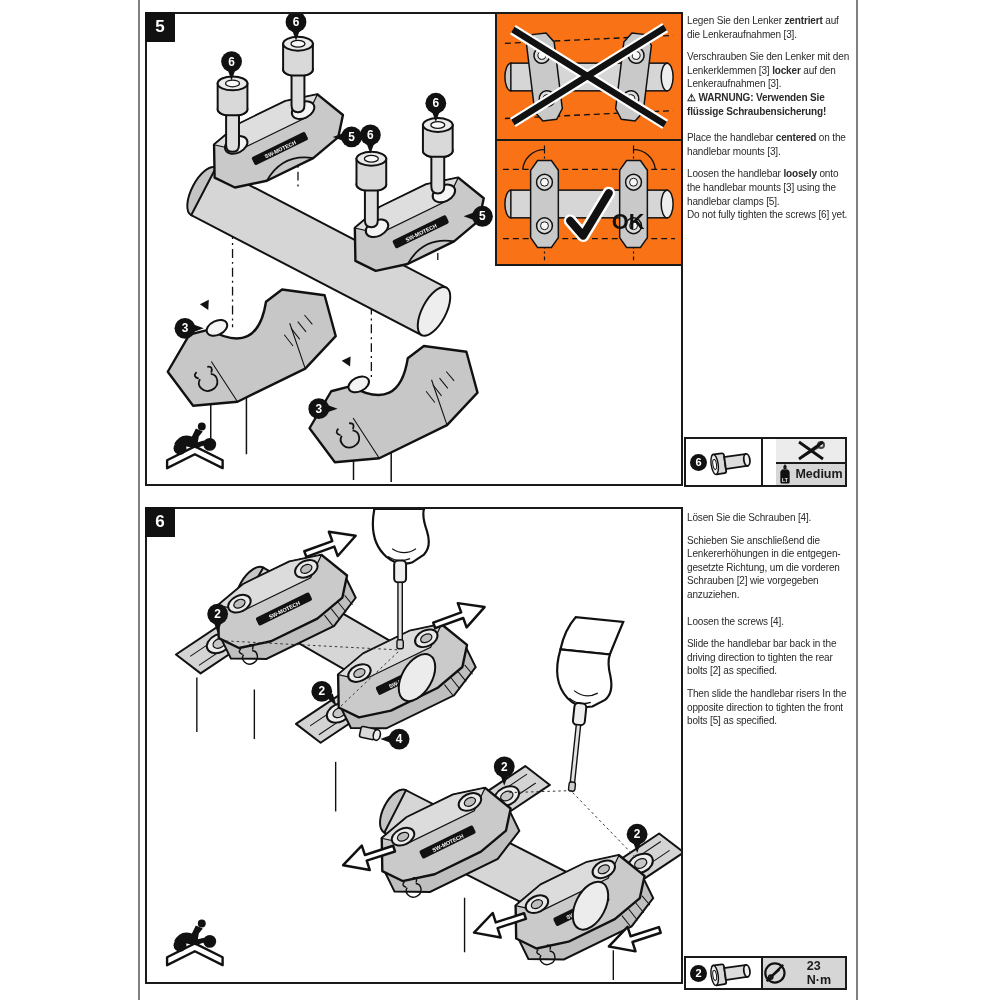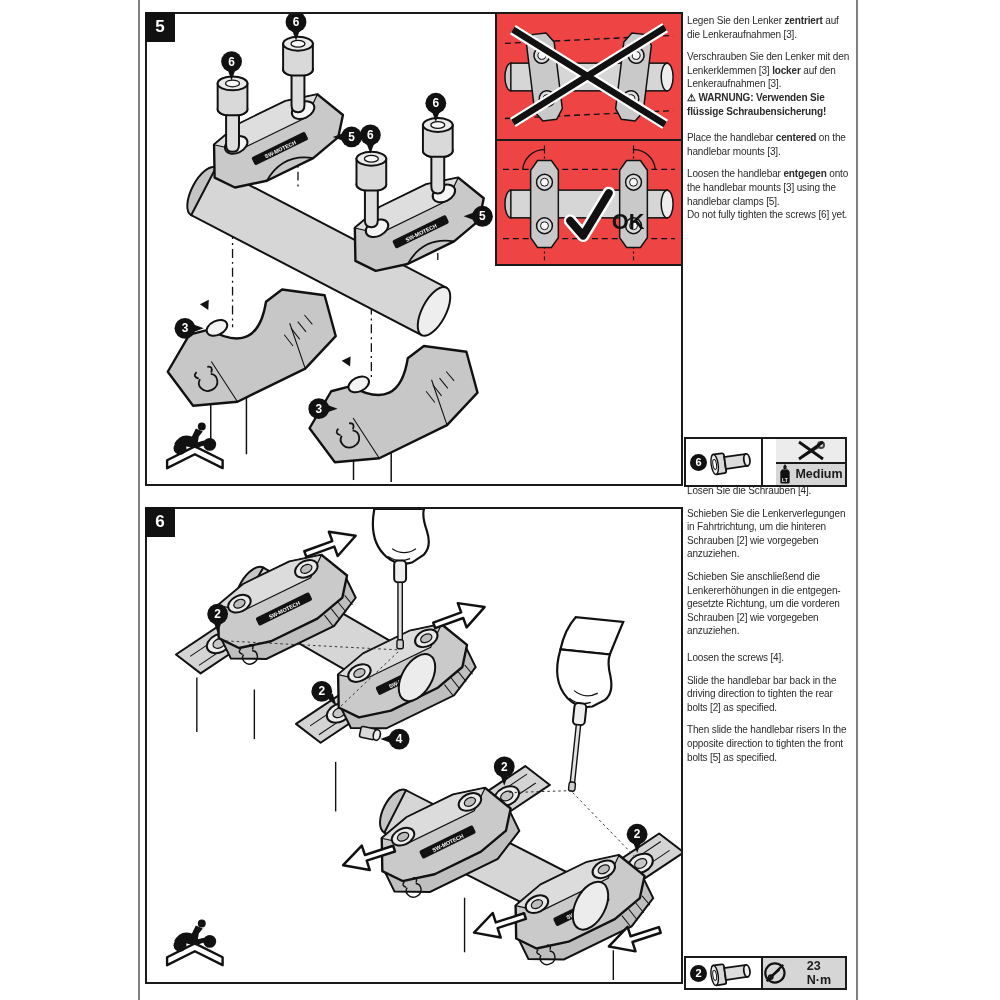--- a/index.html
+++ b/index.html
@@ -7,21 +7,21 @@
   *{box-sizing:border-box;}
   svg{font-family:inherit;}
   .rule{position:absolute;top:0;width:2px;height:1000px;background:#7f7f7f;}
   .rule-left{left:138px;}
   .rule-right{left:856px;}
   .panel{position:absolute;left:145px;width:538px;border:2px solid #1a1a1a;background:#fff;}
   .panel5{top:12px;height:474px;}
   .panel6{top:507px;height:477px;}
   .panel .illus{position:absolute;left:0;top:0;width:100%;height:100%;z-index:1;}
   .stepnum{position:absolute;width:30px;height:30px;background:#111;color:#fff;font-weight:bold;font-size:17px;display:flex;align-items:center;justify-content:center;z-index:5;}
-  .inset{position:absolute;right:-2px;top:-2px;width:188px;height:254px;border:2px solid #1a1a1a;background:#ef4444;z-index:2;}
+  .inset{position:absolute;right:-2px;top:-2px;width:188px;height:254px;border:2px solid #1a1a1a;background:#f97316;z-index:2;}
   .inset .cell{width:100%;height:125px;position:relative;}
   .inset .cell + .cell{border-top:2px solid #1a1a1a;}
   .inset svg{display:block;width:100%;height:100%;}
   .textcol{position:absolute;left:687px;width:164px;}
   .para{font-size:10px;line-height:13.6px;letter-spacing:-0.15px;}
   .para.gap{margin-top:9px;}
   .para b{font-weight:bold;}
   .lang.en{margin-top:13px;}
   .footer{position:absolute;left:684px;display:flex;align-items:stretch;z-index:3;}
   .footer5{top:437px;height:50px;}
@@ -265,21 +265,21 @@
 <div class="stepnum" style="left:145px;top:12px;">5</div>
 
 <div class="textcol" style="top:14px;">
   <div class="lang de">
       <div class="para"><span>Legen Sie den Lenker </span><b>zentriert</b><span> auf die Lenkeraufnahmen [3].</span></div>
       <div class="para gap"><span>Verschrauben Sie den Lenker mit den Lenkerklemmen [3] </span><b>locker</b><span> auf den Lenkeraufnahmen [3].</span></div>
       <div class="para"><b>⚠ WARNUNG: Verwenden Sie flüssige Schraubensicherung!</b></div>
     </div>
   <div class="lang en">
       <div class="para"><span>Place the handlebar </span><b>centered</b><span> on the handlebar mounts [3].</span></div>
-      <div class="para gap"><span>Loosen the handlebar </span><b>entgegen</b><span> onto the handlebar mounts [3] using the handlebar clamps [5].</span></div>
+      <div class="para gap"><span>Loosen the handlebar </span><b>loosely</b><span> onto the handlebar mounts [3] using the handlebar clamps [5].</span></div>
       <div class="para"><span>Do not fully tighten the screws [6] yet.</span></div>
     </div>
 </div>
 
 <div class="footer footer5">
   <div class="fbox part">
     <span class="circ">6</span>
     <svg width="46" height="28" viewBox="0 0 46 28">
       <g transform="rotate(-8 22 14)">
         <rect x="3" y="4" width="12" height="20" rx="2" fill="#d9d9d9" stroke="#111" stroke-width="1.8"></rect>
@@ -467,24 +467,23 @@
       <path d="M-4,8 L4,8 L0,19 Z" fill="#111"></path>
         <circle r="10.5" fill="#111"></circle>
       <text y="4" text-anchor="middle" font-size="12" font-weight="bold" fill="#fff">2</text>
     </g>
 
     <use href="#moto-icon" x="18" y="416"></use>
   </svg>
 </section>
 <div class="stepnum" style="left:145px;top:507px;">6</div>
 
-<div class="textcol" style="top:484px;">
+<div class="textcol" style="top:511px;">
   <div class="lang de">
       <div class="para"><span>Lösen Sie die Schrauben [4].</span></div>
-      <div class="para gap"><span>Schieben Sie die Lenkerverle­gungen in Fahrtrichtung, um die hinteren Schrauben [2] wie vorgegeben anzuziehen.</span></div>
       <div class="para gap"><span>Schieben Sie anschließend die Lenkererhöhungen in die entgegen­gesetzte Richtung, um die vorderen Schrauben [2] wie vorgegeben anzuziehen.</span></div>
     </div>
   <div class="lang en">
       <div class="para"><span>Loosen the screws [4].</span></div>
       <div class="para gap"><span>Slide the handlebar bar back in the driving direction to tighten the rear bolts [2] as specified.</span></div>
       <div class="para gap"><span>Then slide the handlebar risers In the opposite direction to tighten the front bolts [5] as specified.</span></div>
     </div>
 </div>
 
 <div class="footer footer6">

